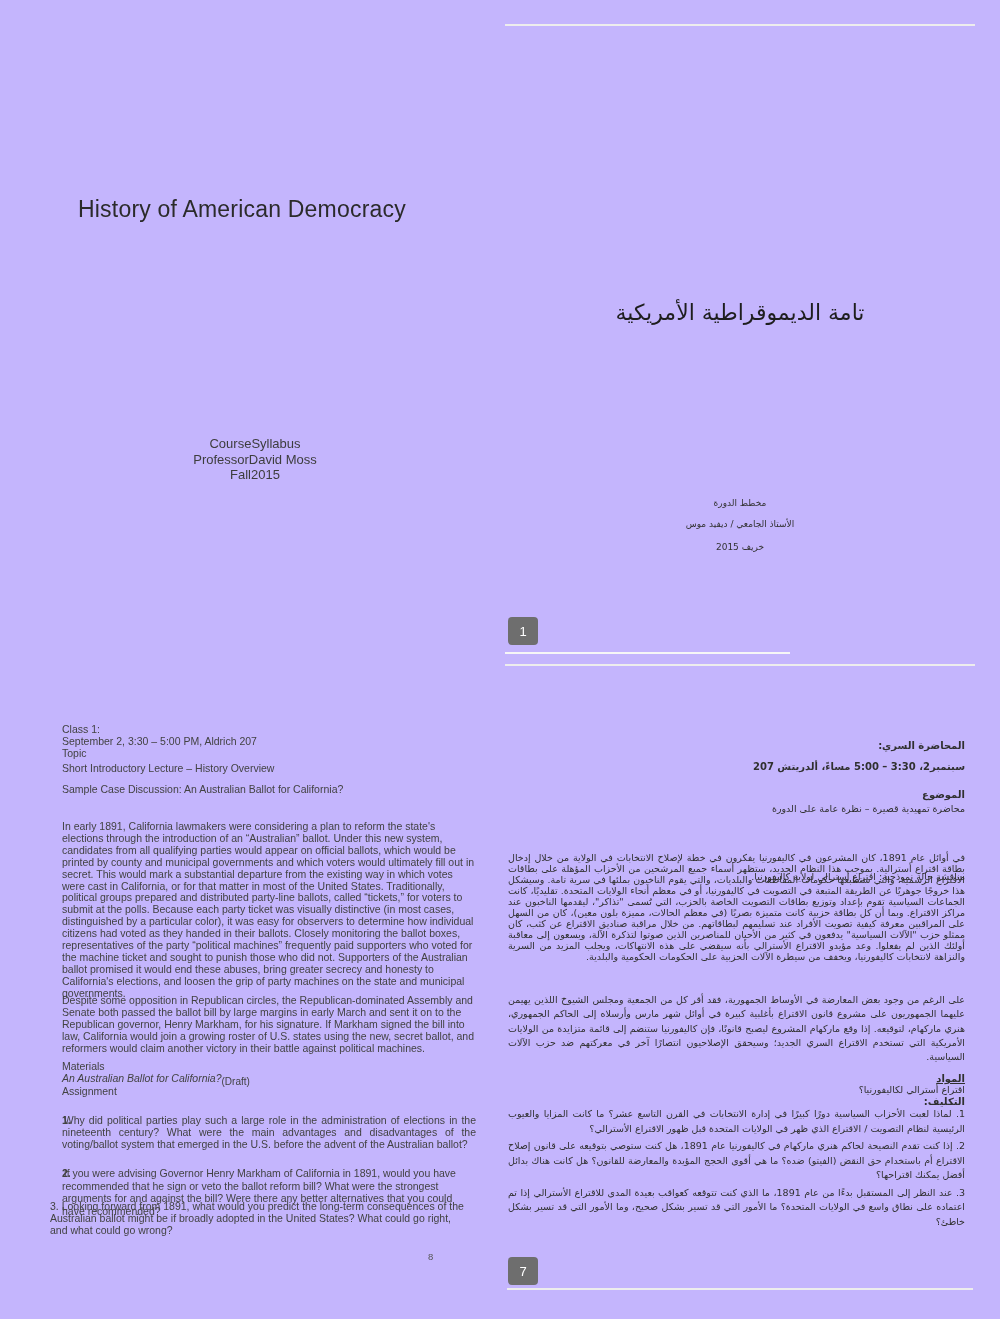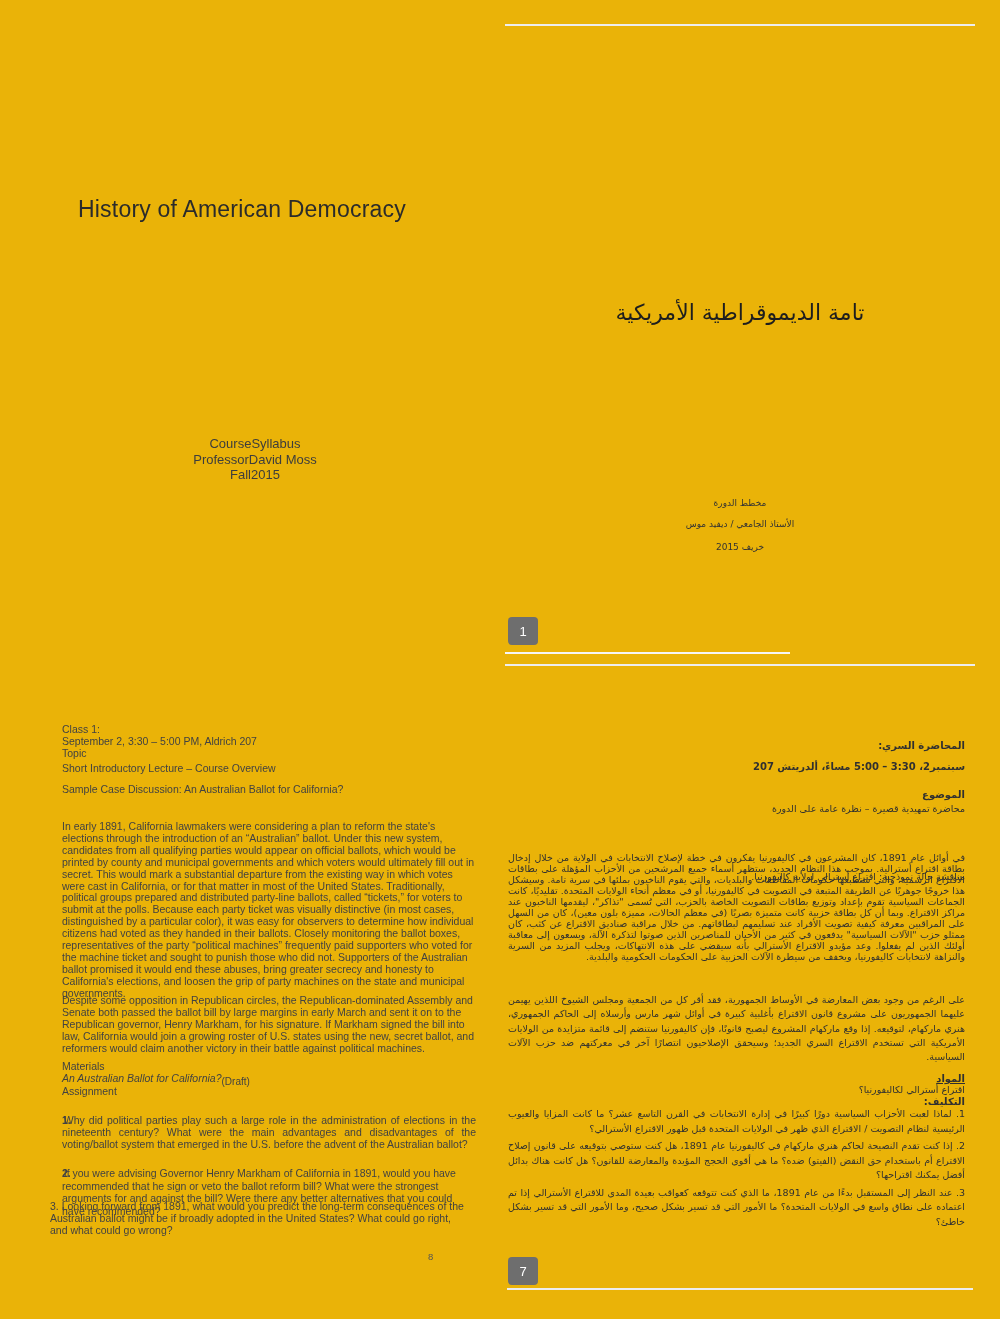--- a/index.html
+++ b/index.html
@@ -1,18 +1,18 @@
 <!DOCTYPE html>
 <html lang="en"><head>
 <meta charset="utf-8">
 <style>
   html,body{margin:0;padding:0;background:#ffffff;}
   #canvas{
     position:relative;width:1000px;height:1319px;margin:0 auto;
-    background:#eab308;overflow:hidden;
+    background:#c4b5fd;overflow:hidden;
     font-family:"Liberation Sans",sans-serif;
   }
   .abs{position:absolute;}
   .en{color:#424242;}
   .ar{direction:rtl;font-family:"DejaVu Sans",sans-serif;color:#303030;}
 
   
   .en-title{left:78px;top:196px;font-size:23px;color:#2b2b2b;letter-spacing:.2px;}
   .en-course{left:115px;top:436px;width:280px;text-align:center;font-size:13px;line-height:15.5px;color:#3d3d3d;}
   .en-class{left:62px;top:723px;font-size:10.5px;line-height:12px;}
@@ -76,21 +76,21 @@
     <div>ProfessorDavid Moss</div>
     <div>Fall2015</div>
   </div>
 
   <div class="abs en en-class">
     <div>Class 1:</div>
     <div>September 2, 3:30 – 5:00 PM, Aldrich 207</div>
     <div>Topic</div>
   </div>
 
-  <div class="abs en en-lecture">Short Introductory Lecture – Course Overview</div>
+  <div class="abs en en-lecture">Short Introductory Lecture – History Overview</div>
   <div class="abs en en-sample">Sample Case Discussion: An Australian Ballot for California?</div>
 
   <div class="abs en en-para1">In early 1891, California lawmakers were considering a plan to reform the state's elections through the introduction of an “Australian” ballot. Under this new system, candidates from all qualifying parties would appear on official ballots, which would be printed by county and municipal governments and which voters would ultimately fill out in secret. This would mark a substantial departure from the existing way in which votes were cast in California, or for that matter in most of the United States. Traditionally, political groups prepared and distributed party-line ballots, called “tickets,” for voters to submit at the polls. Because each party ticket was visually distinctive (in most cases, distinguished by a particular color), it was easy for observers to determine how individual citizens had voted as they handed in their ballots. Closely monitoring the ballot boxes, representatives of the party “political machines” frequently paid supporters who voted for the machine ticket and sought to punish those who did not. Supporters of the Australian ballot promised it would end these abuses, bring greater secrecy and honesty to California's elections, and loosen the grip of party machines on the state and municipal governments.</div>
   <div class="abs en en-para2">Despite some opposition in Republican circles, the Republican-dominated Assembly and Senate both passed the ballot bill by large margins in early March and sent it on to the Republican governor, Henry Markham, for his signature. If Markham signed the bill into law, California would join a growing roster of U.S. states using the new, secret ballot, and reformers would claim another victory in their battle against political machines.</div>
 
   <div class="abs en en-mat">Materials</div>
   <div class="abs en en-mat-title">
     <span>An Australian Ballot for California?</span><span class="draft">(Draft)</span>
   </div>
   <div class="abs en en-assign">Assignment</div>

